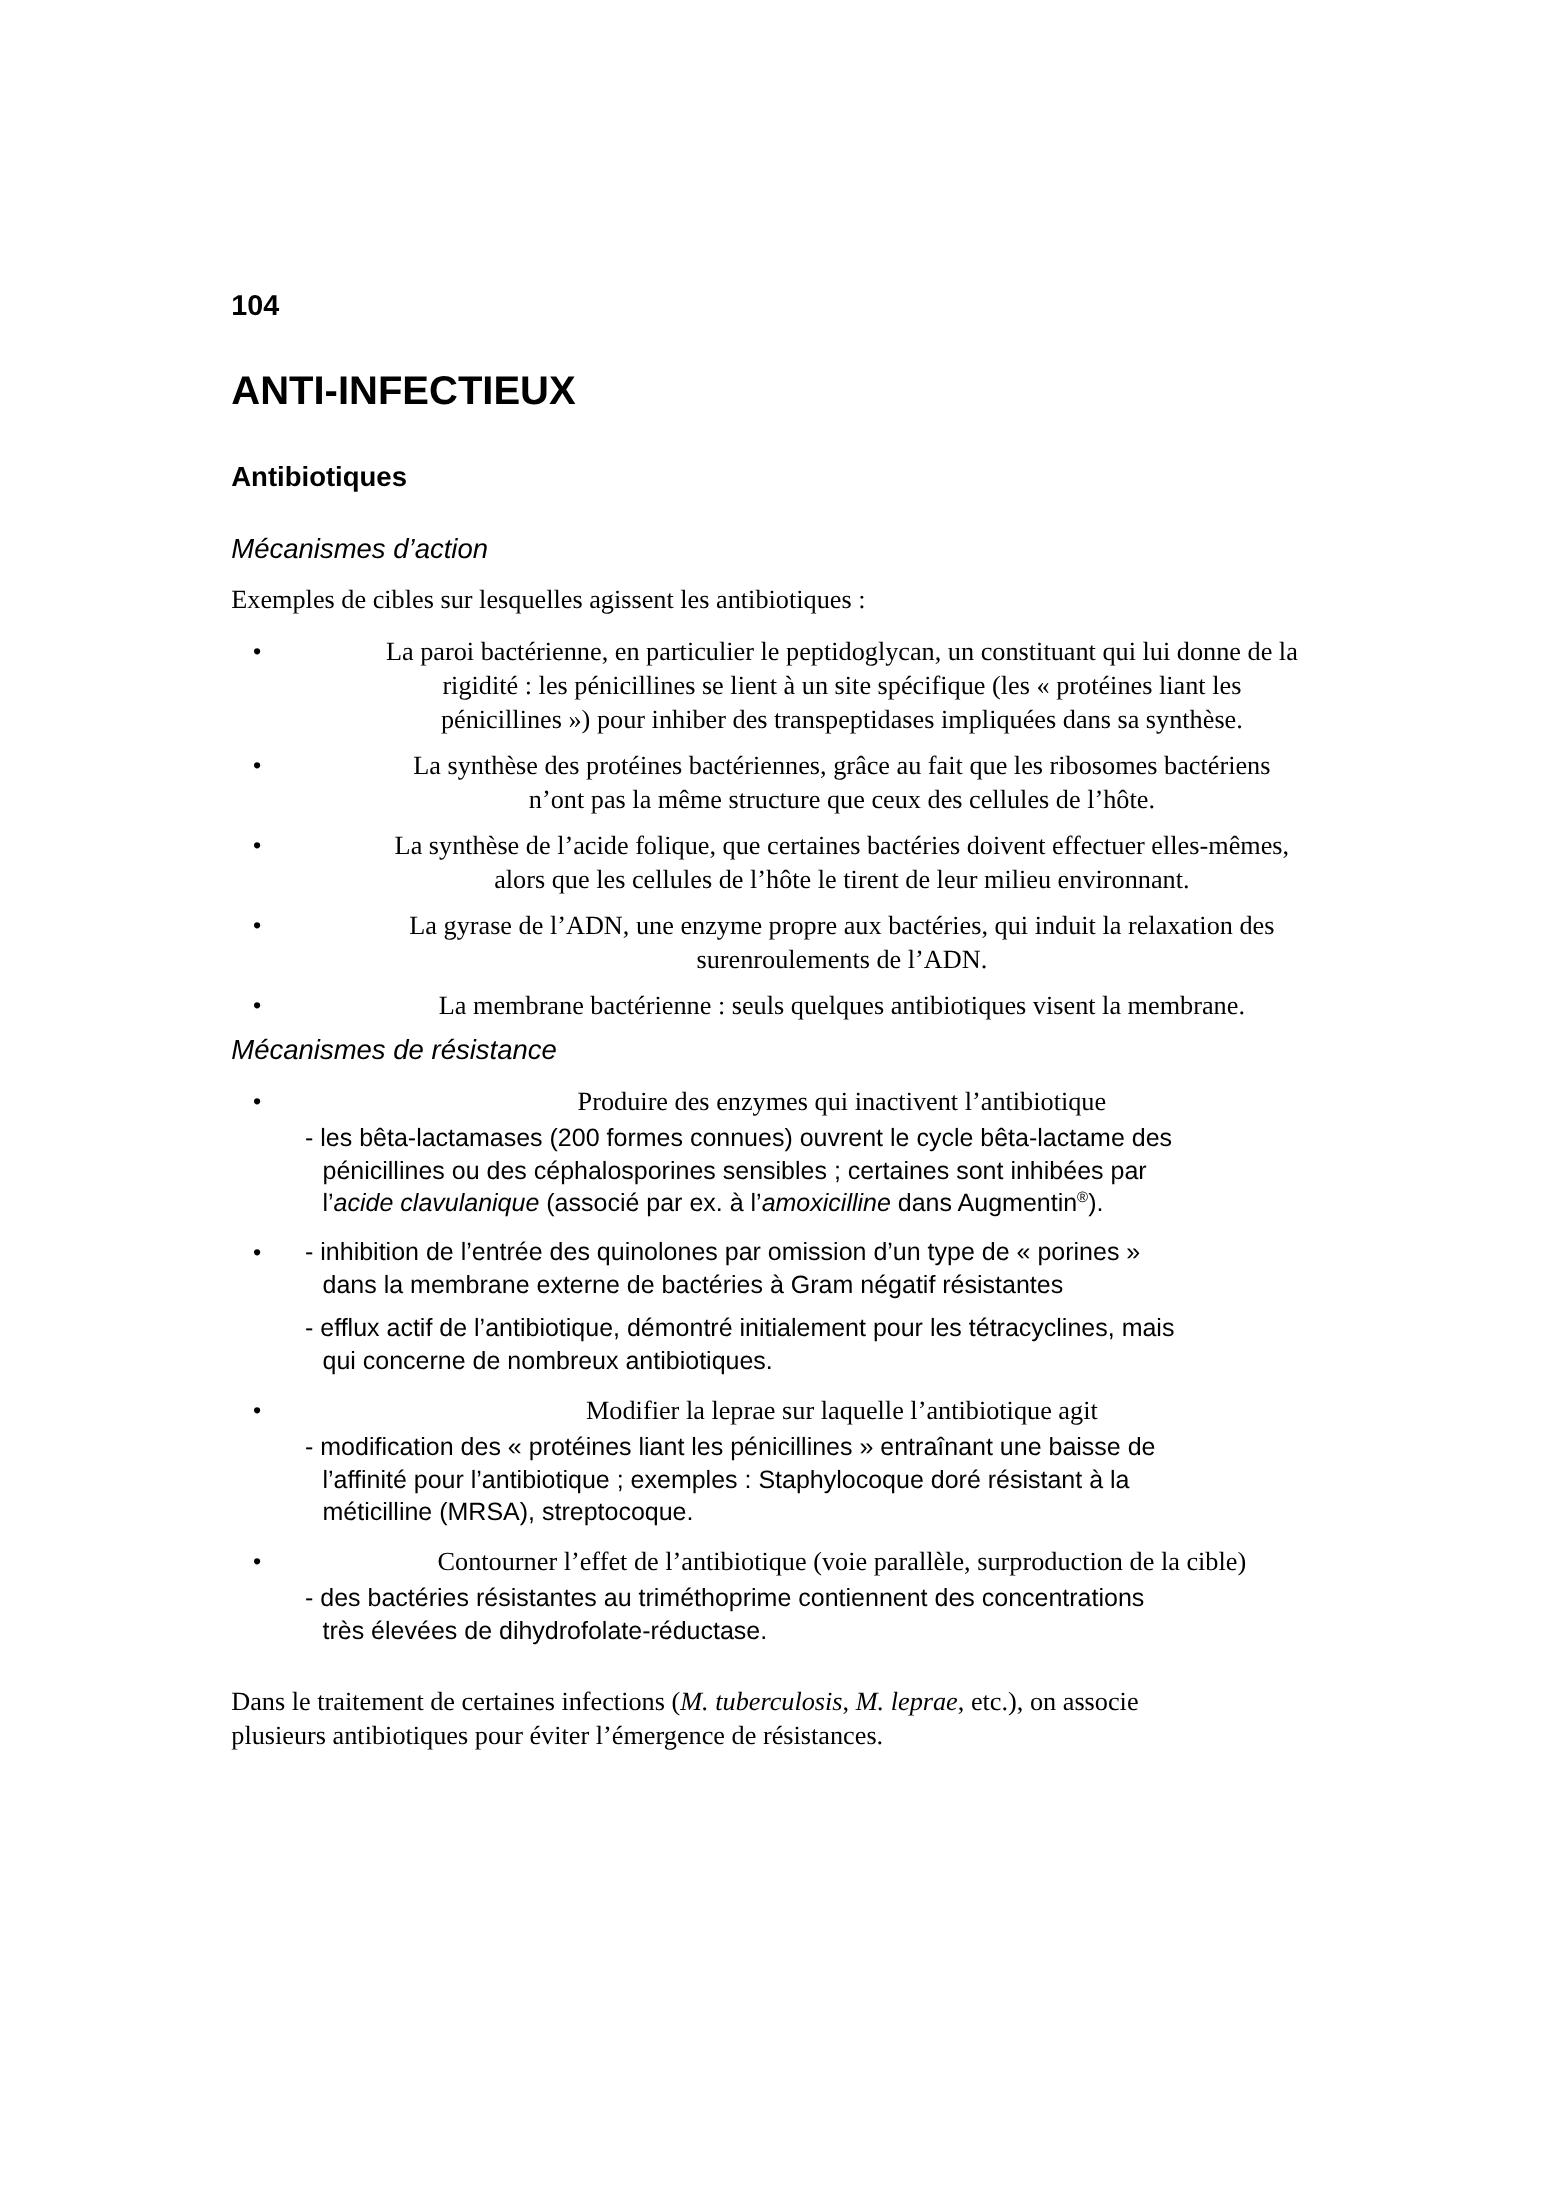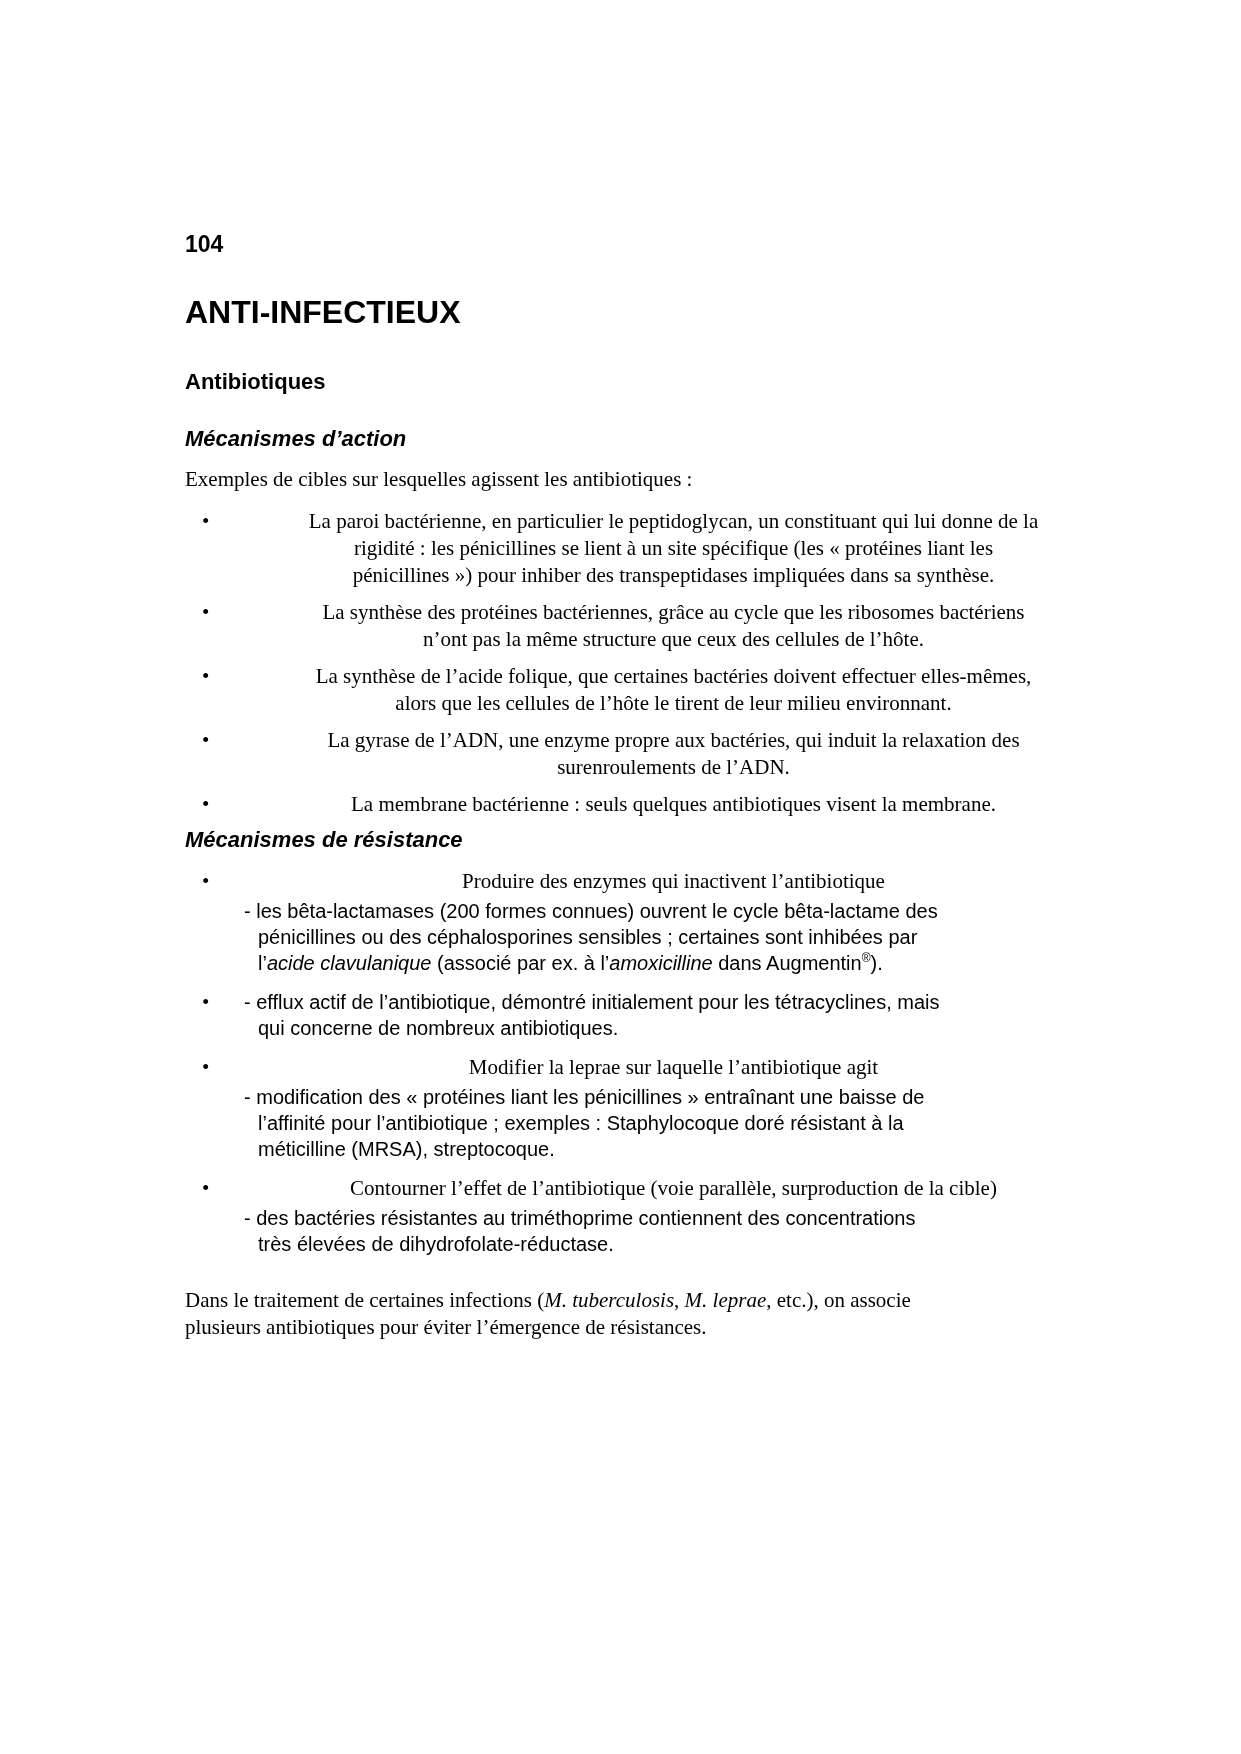--- a/index.html
+++ b/index.html
@@ -28,21 +28,21 @@
     margin: 35px 0 0 0;
   }
   h2.doc-section {
     font-family: "Liberation Sans", "DejaVu Sans", sans-serif;
     font-weight: bold;
     font-size: 22px; line-height: 32px;
     margin: 35px 0 0 0;
   }
   h3.doc-sub {
     font-family: "Liberation Sans", "DejaVu Sans", sans-serif;
-    font-weight: bold;
+    font-weight: normal;
     font-style: italic;
     font-size: 22px; line-height: 27px;
     margin: 27px 0 0 0;
   }
   h3.doc-sub.tight { margin-top: 8px; }
   .intro, .closing {
     font-size: 21px; line-height: 27px;
     margin: 14px 0 0 0;
     white-space: pre-line;
   }
@@ -102,21 +102,21 @@
 
   <ul class="blist">
     <li>
       <span class="marker">•</span>
       <span class="li-text">La paroi bactérienne, en particulier le peptidoglycan, un constituant qui lui donne de la
 rigidité : les pénicillines se lient à un site spécifique (les « protéines liant les
 pénicillines ») pour inhiber des transpeptidases impliquées dans sa synthèse.</span>
     </li>
     <li>
       <span class="marker">•</span>
-      <span class="li-text">La synthèse des protéines bactériennes, grâce au cycle que les ribosomes bactériens
+      <span class="li-text">La synthèse des protéines bactériennes, grâce au fait que les ribosomes bactériens
 n’ont pas la même structure que ceux des cellules de l’hôte.</span>
     </li>
     <li>
       <span class="marker">•</span>
       <span class="li-text">La synthèse de l’acide folique, que certaines bactéries doivent effectuer elles-mêmes,
 alors que les cellules de l’hôte le tirent de leur milieu environnant.</span>
     </li>
     <li>
       <span class="marker">•</span>
       <span class="li-text">La gyrase de l’ADN, une enzyme propre aux bactéries, qui induit la relaxation des
@@ -134,20 +134,22 @@
   <ul class="blist rlist">
     <li>
       <span class="marker">•</span>
       <span class="li-text">Produire des enzymes qui inactivent l’antibiotique</span>
       <div class="sub"><span>- les bêta-lactamases (200 formes connues) ouvrent le cycle bêta-lactame des
 pénicillines ou des céphalosporines sensibles ; certaines sont inhibées par
 l’</span><i>acide clavulanique</i><span> (associé par ex. à l’</span><i>amoxicilline</i><span> dans Augmentin</span><sup class="reg">®</sup><span>).</span></div>
     </li>
     <li>
       <span class="marker">•</span>
+      <div class="sub">- inhibition de l’entrée des quinolones par omission d’un type de « porines »
+dans la membrane externe de bactéries à Gram négatif résistantes</div>
       <div class="sub">- efflux actif de l’antibiotique, démontré initialement pour les tétracyclines, mais
 qui concerne de nombreux antibiotiques.</div>
     </li>
     <li>
       <span class="marker">•</span>
       <span class="li-text">Modifier la leprae sur laquelle l’antibiotique agit</span>
       <div class="sub">- modification des « protéines liant les pénicillines » entraînant une baisse de
 l’affinité pour l’antibiotique ; exemples : Staphylocoque doré résistant à la
 méticilline (MRSA), streptocoque.</div>
     </li>

